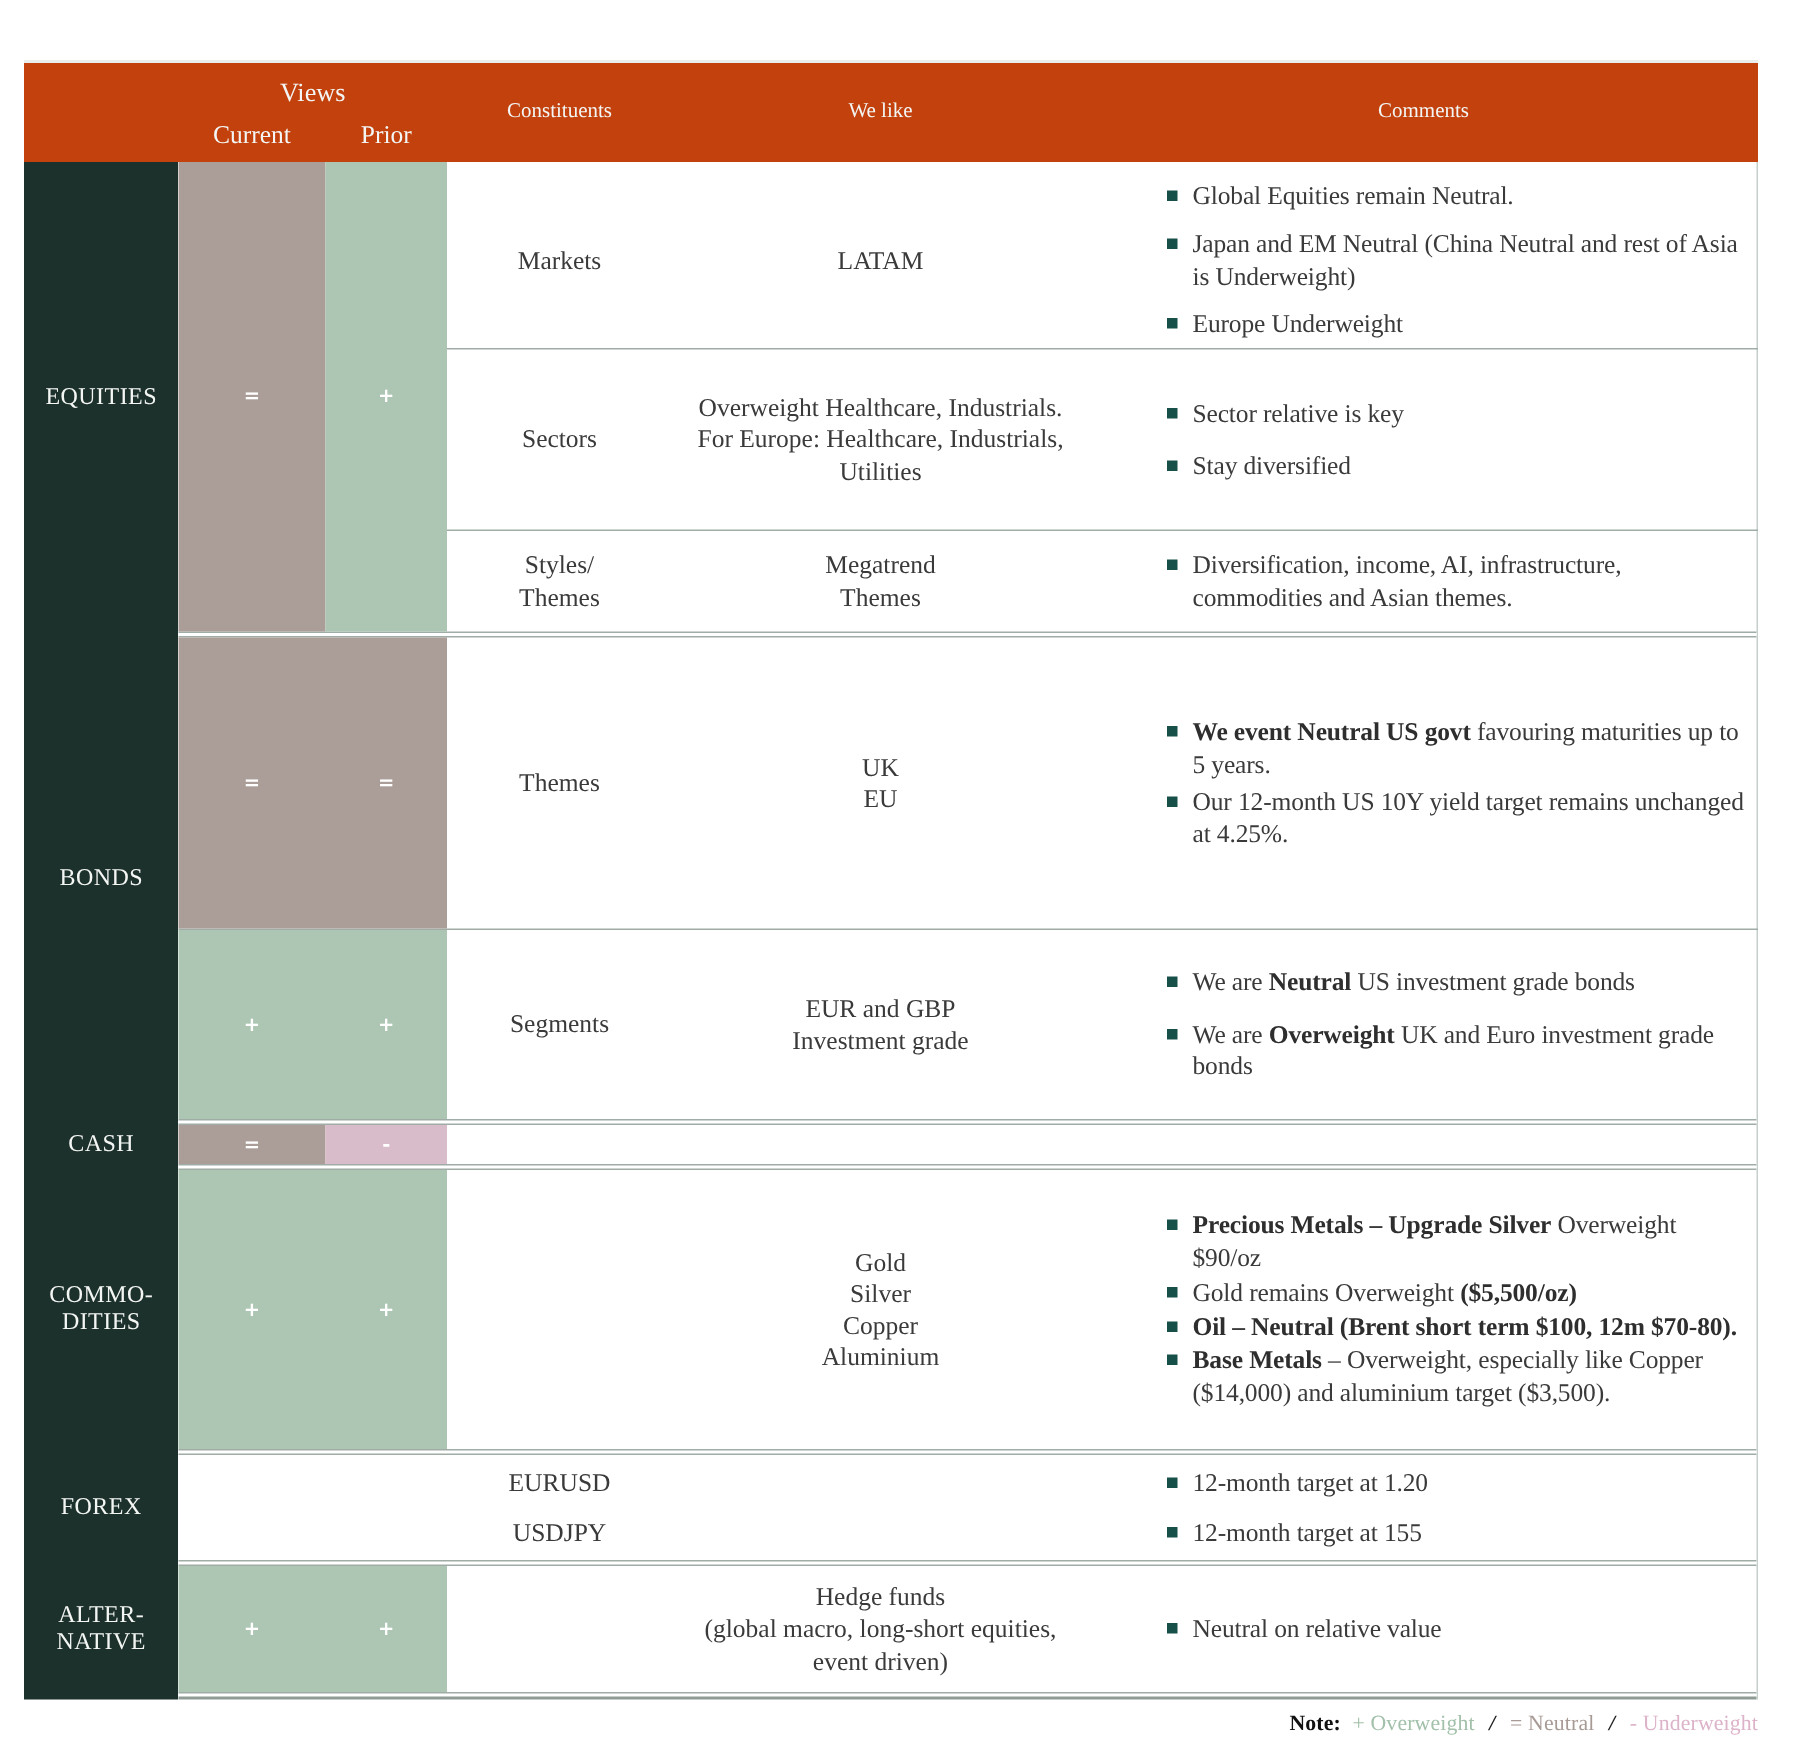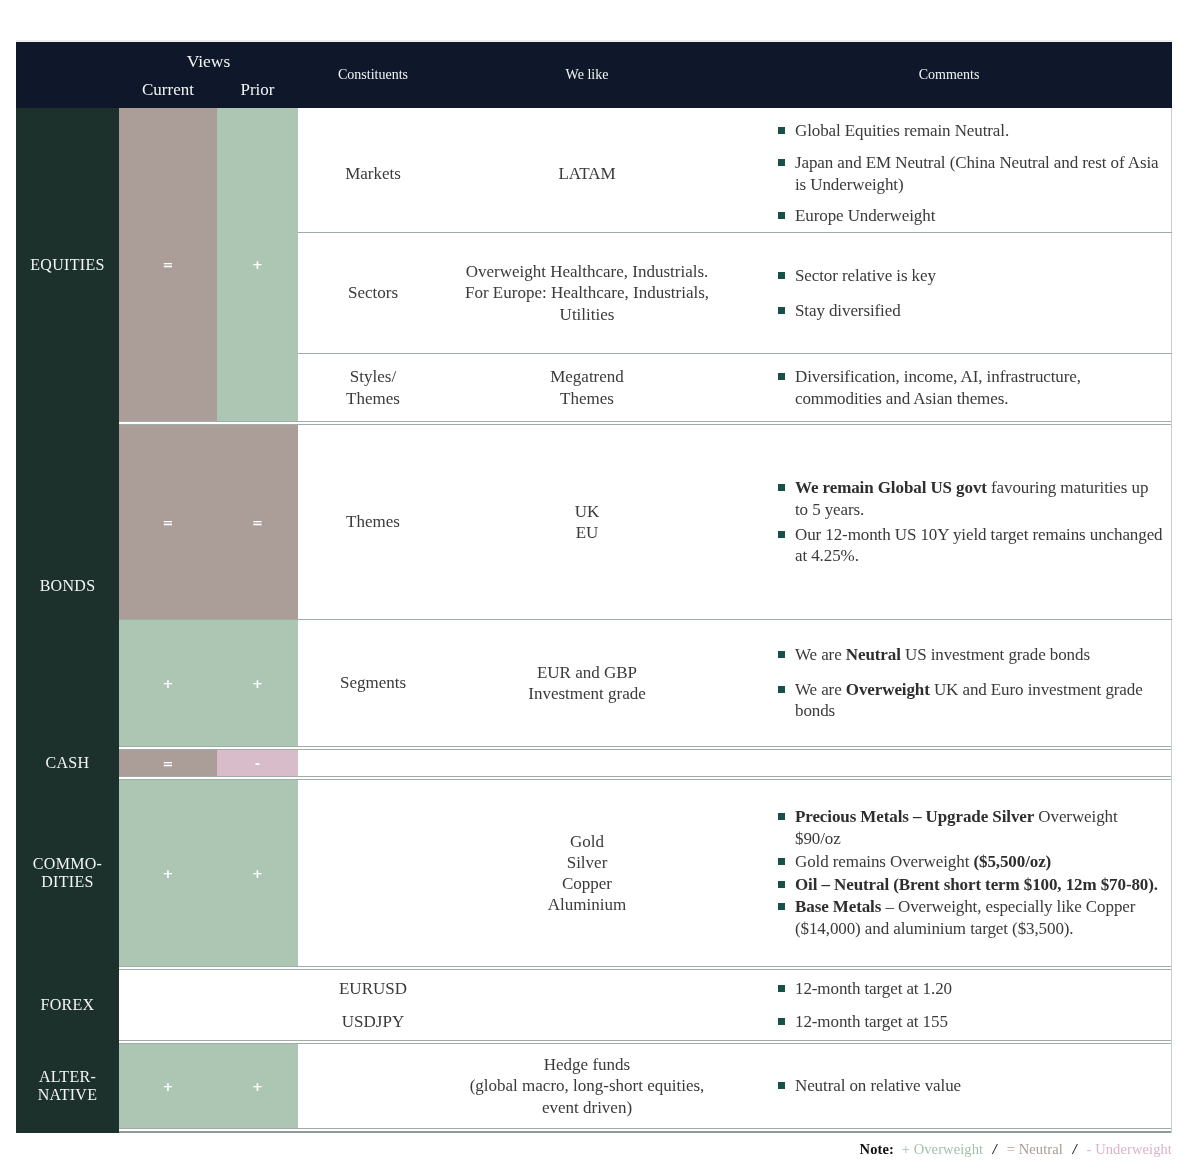--- a/index.html
+++ b/index.html
@@ -3,21 +3,21 @@
 <meta charset="utf-8">
 <style>
   html,body { margin:0; padding:0; width:1200px; height:1160px; background:#ffffff; overflow:hidden; }
   * { box-sizing:border-box; }
   body { font-family:"Liberation Serif","DejaVu Serif",serif; color:#3a3a3a; }
 
   .board { position:absolute; left:16px; top:40px; width:1156px; }
 
   
   .thead { display:grid; grid-template-columns:103px 179px 150px 278px 446px;
-           height:68px; background:#0f172a; color:#f3f6f4; border-top:2px solid #e9edeb; }
+           height:68px; background:#c2410c; color:#f3f6f4; border-top:2px solid #e9edeb; }
   .th { display:flex; align-items:center; justify-content:center; font-size:14px; }
   .views { display:flex; flex-direction:column; justify-content:space-between; padding:9px 0 8px; }
   .views-title { text-align:center; font-size:17.5px; }
   .views-sub { display:flex; }
   .views-sub .sub-cur { width:98px; text-align:center; font-size:17px; }
   .views-sub .sub-pri { width:81px; text-align:center; font-size:17px; }
 
   
   .tbody { background:linear-gradient(90deg,#1c312c 0,#1c312c 103px,#ffffff 103px);
            border-right:1px solid #c6d0ca; }
@@ -170,21 +170,21 @@
         <div class="brow h-govies">
           <div class="vpair t-neutral">
             <span class="sym w-cur">=</span>
             <span class="sym w-pri">=</span>
           </div>
           <div class="c-cell">Themes</div>
           <div class="w-cell">UK
 EU</div>
           <div class="m-cell">
             <ul class="comments gap-sm">
-              <li><span class="bullet"></span><span class="rich"><b>We remain Global US govt</b> favouring maturities up to 5 years.</span></li>
+              <li><span class="bullet"></span><span class="rich"><b>We event Neutral US govt</b> favouring maturities up to 5 years.</span></li>
               <li><span class="bullet"></span><span class="rich">Our 12-month US 10Y yield target remains unchanged at 4.25%.</span></li>
             </ul>
           </div>
         </div>
         <div class="brow h-segments">
           <div class="vpair t-over">
             <span class="sym w-cur">+</span>
             <span class="sym w-pri">+</span>
           </div>
           <div class="c-cell">Segments</div>

